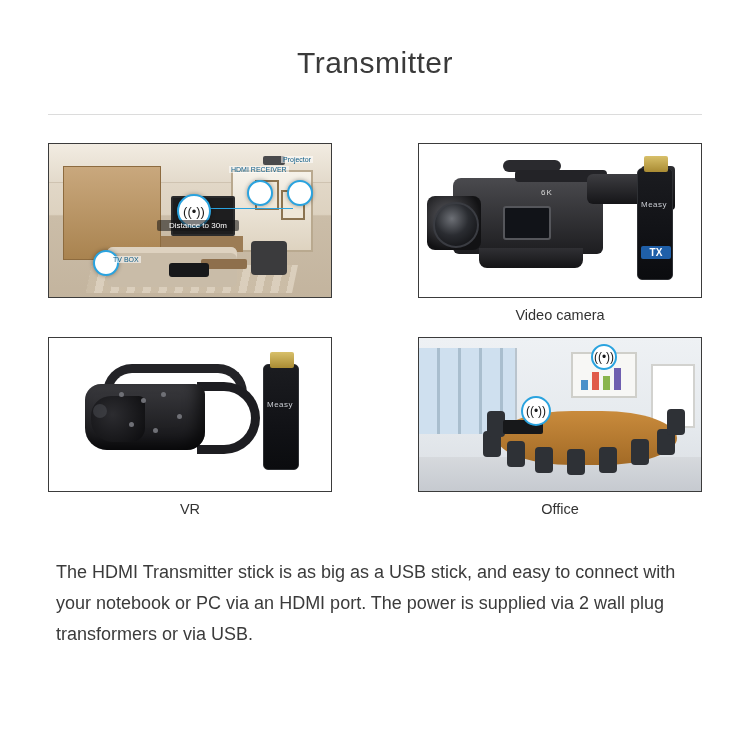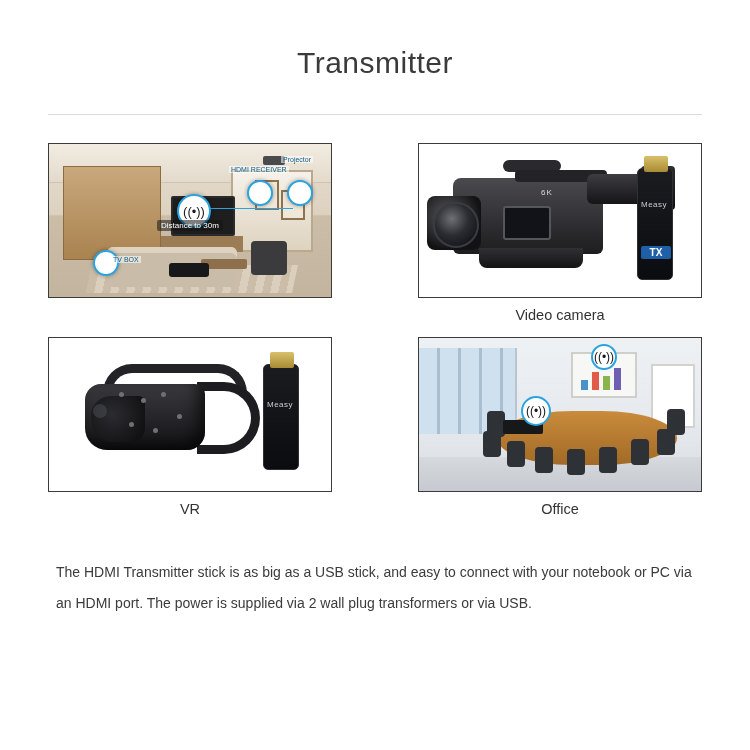--- a/index.html
+++ b/index.html
@@ -59,21 +59,21 @@
   .caption {
     text-align: center;
     font-size: 14.5px;
     color: #333;
     padding-top: 9px;
     padding-bottom: 4px;
   }
   .body-text {
     width: 654px;
     margin: 0 auto;
-    font-size: 14px;
+    font-size: 18px;
     line-height: 31px;
     color: #3b3b3b;
   }
   .para {
     margin: 0;
     padding-left: 8px;
     padding-right: 4px;
   }
   .para.first { padding-top: 26px; }
   .para.second { padding-top: 26px; }
@@ -146,21 +146,21 @@
     position: absolute; inset: 0; display: flex; align-items: center; justify-content: center;
     font-size: 13px; color: #1b1b1b;
   }
   .lr-label {
     position: absolute; font-size: 7px; color: #0d5c86; background: rgba(255,255,255,.55);
     padding: 0 2px; white-space: nowrap;
   }
   .lr-dist {
     position: absolute; left: 108px; top: 76px;
     font-size: 8px; color: #ffffff; background: rgba(20,20,20,.55);
-    padding: 1px 4px; border-radius: 2px; white-space: nowrap;
+    padding: 1px 12px; border-radius: 2px; white-space: nowrap;
   }
   .lr-line {
     position: absolute; height: 1px; background: #2aa3df;
   }
 
   
   .cam-bg { position: absolute; inset: 0; background: #ffffff; }
   .cam-body {
     position: absolute; left: 34px; top: 34px; width: 150px; height: 76px;
     background: linear-gradient(180deg,#4a4a4e,#1d1d20);

